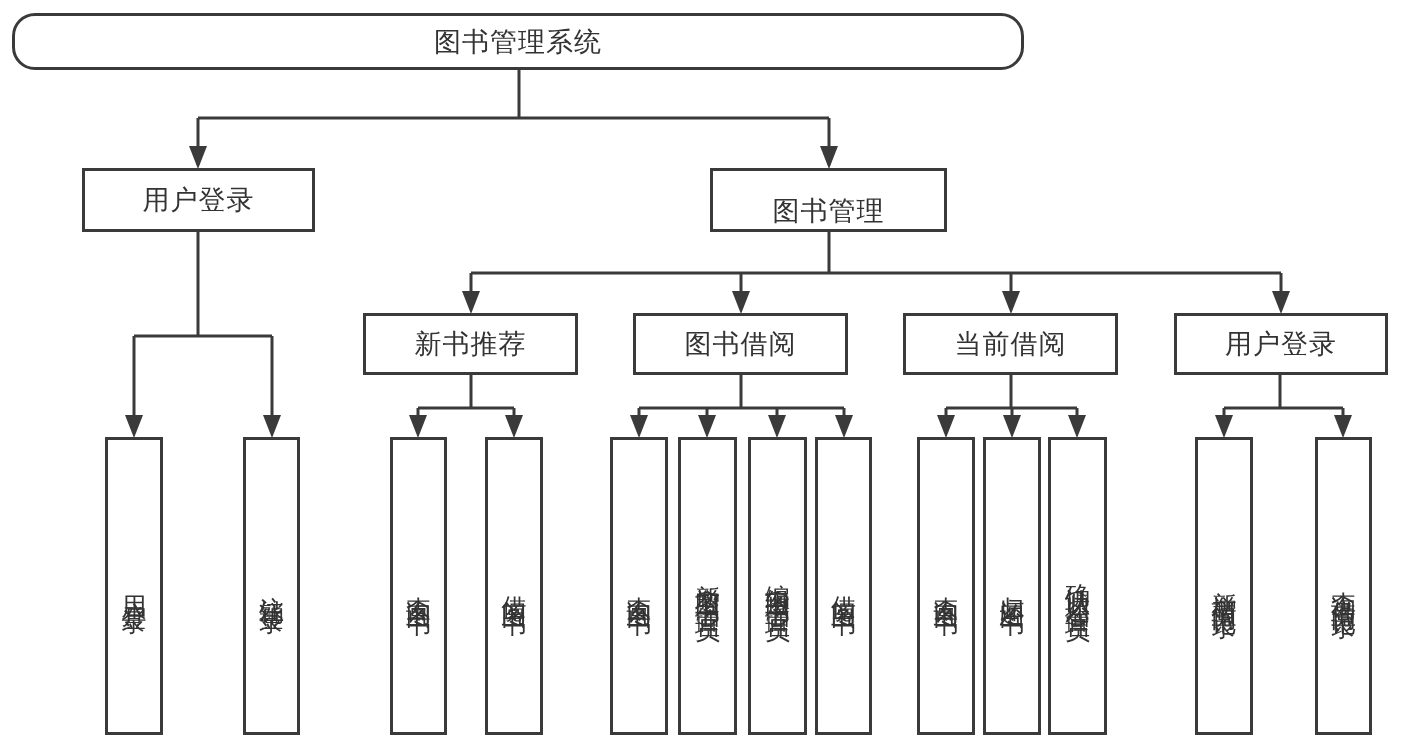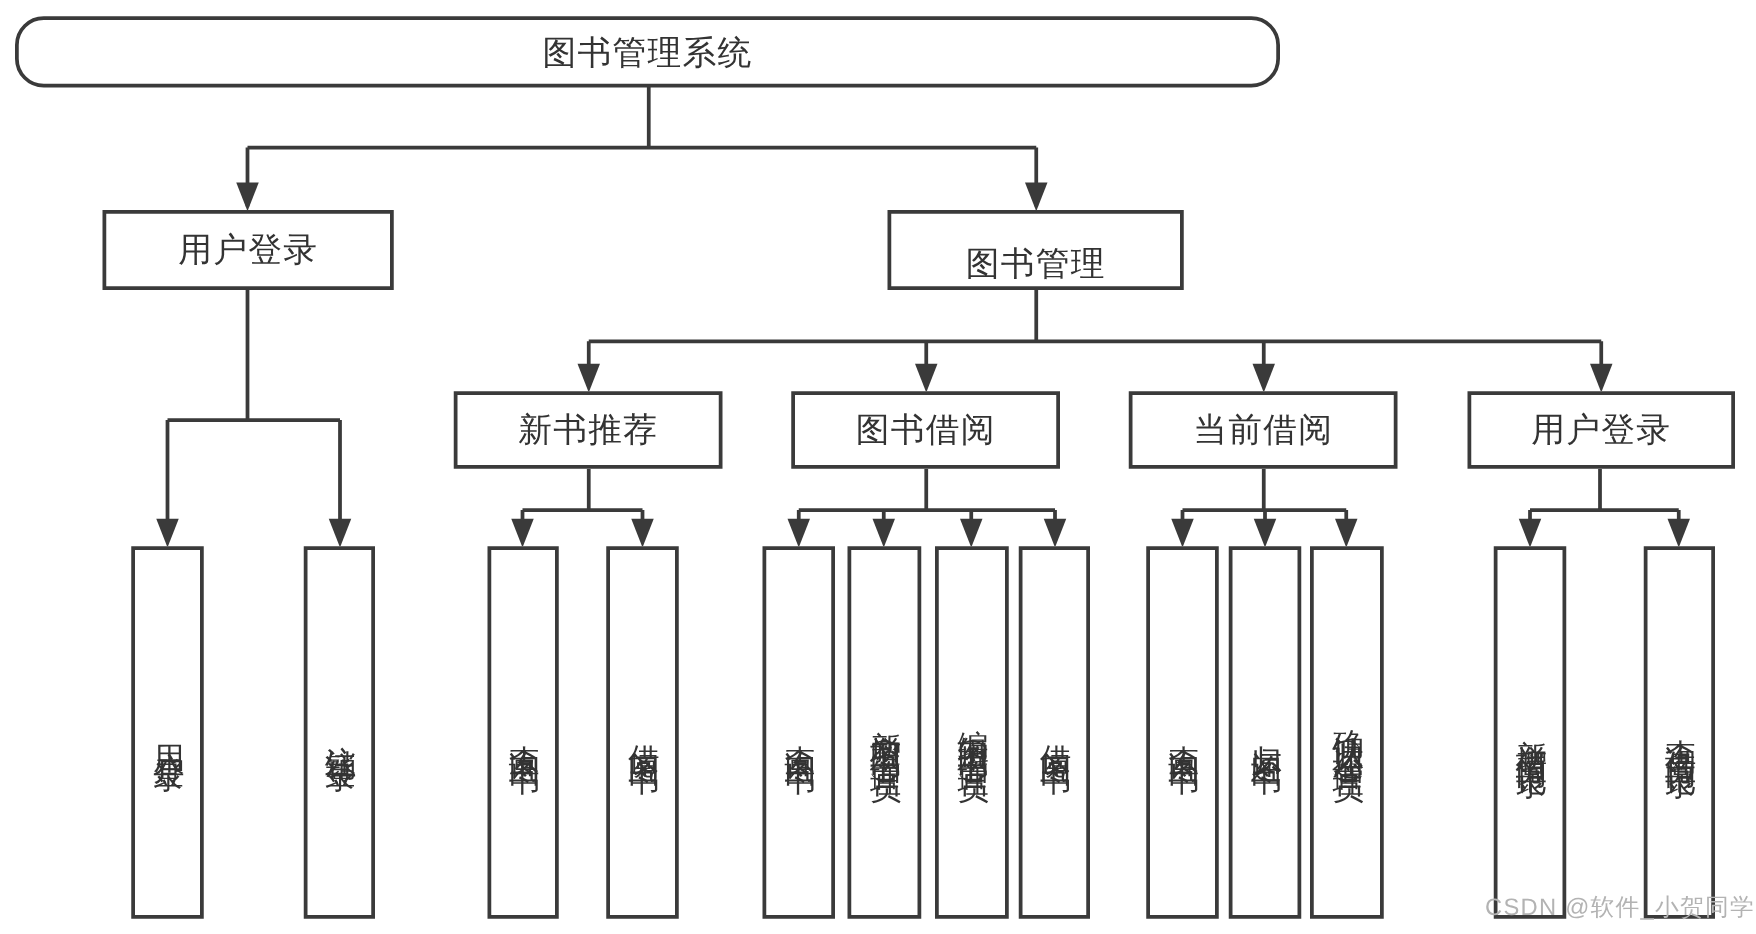--- a/index.html
+++ b/index.html
@@ -183,15 +183,14 @@
     <span class="vtext">确认归还（管理员）</span>
   </div>
 
   <div class="node leaf leaf-e1">
     <span class="vtext">新增借阅记录</span>
   </div>
   <div class="node leaf leaf-e2">
     <span class="vtext">查询借阅记录</span>
   </div>
 
-  <div class="watermark">CSDN @软件_小贺同学</div>
 
 </div>
 
 </body></html>

